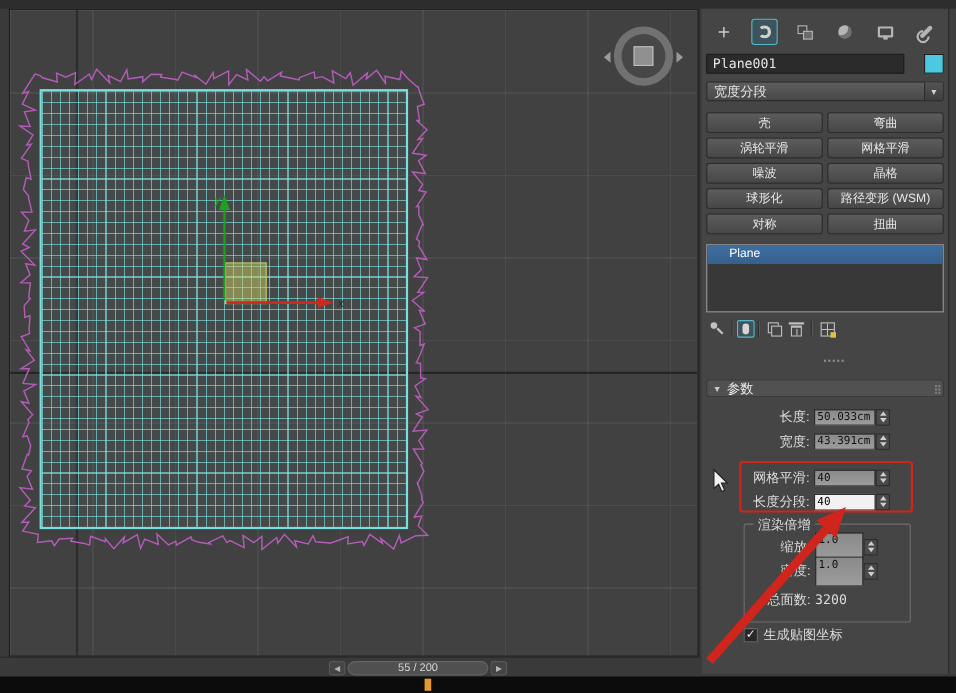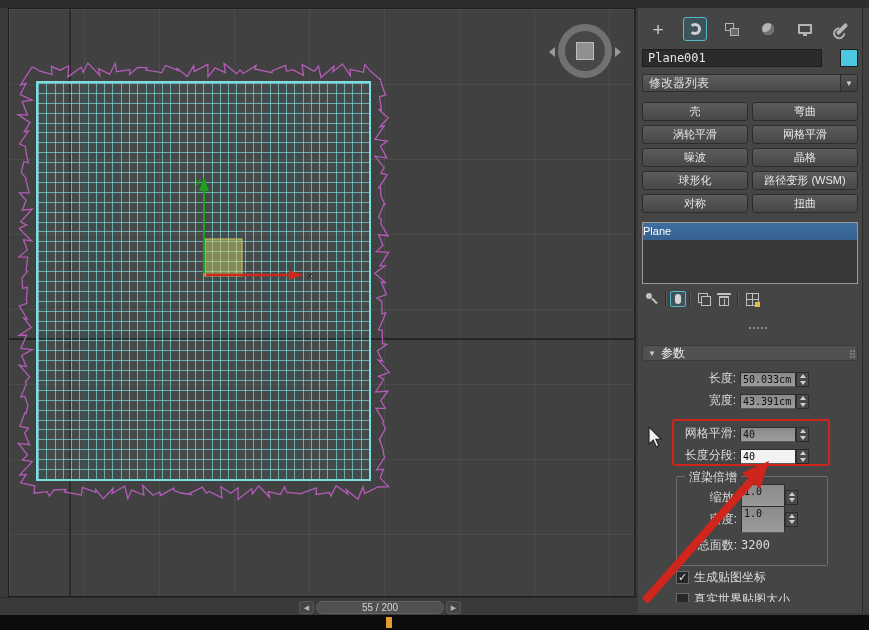--- a/index.html
+++ b/index.html
@@ -92,21 +92,21 @@
     border-left:1px solid #2e2e2e;color:#cfcfcf;font-size:8px;display:flex;align-items:center;justify-content:center;}
 
   .modgrid{position:absolute;left:4px;top:94px;width:216px;display:grid;
     grid-template-columns:106px 106px;grid-auto-rows:19px;gap:4px;}
   .modbtn{background:linear-gradient(#5c5c5c,#474747);border:1px solid #2c2c2c;border-radius:3px;
     color:#e8e8e8;font-size:11px;padding:0;overflow:hidden;white-space:nowrap;
     font-family:inherit;display:flex;align-items:center;justify-content:center;}
 
   .stack{position:absolute;left:4px;top:214px;width:216px;height:62px;background:#383838;
     border:1px solid #9a9a9a;}
-  .stack-row{height:17px;color:#fff;font-size:11px;line-height:17px;padding-left:0;}
+  .stack-row{height:17px;color:#fff;font-size:11px;line-height:17px;padding-left:20px;}
   .stack-row.selected{background:linear-gradient(var(--selected-stack-item,#3f6f9f),#35608f);}
 
   .stack-toolbar{position:absolute;left:4px;top:282px;width:216px;height:18px;display:flex;
     align-items:center;}
   .st-icon{width:20px;height:17px;display:flex;align-items:center;justify-content:center;position:relative;}
   .st-sep{width:2px;height:14px;background:#2f2f2f;border-right:1px solid #5a5a5a;margin:0 3px;}
   .ic-pin{position:relative;width:12px;height:12px;}
   .ic-pin::before{content:"";position:absolute;left:0;top:0;width:6px;height:6px;border-radius:50%;background:#c0c0c0;}
   .ic-pin::after{content:"";position:absolute;left:5px;top:7px;width:7px;height:2px;background:#c0c0c0;transform:rotate(45deg);}
   .st-active{width:16px;height:16px;border:1px solid var(--active-tab-teal,#58b7c9);background:#3e545c;border-radius:2px;
@@ -127,21 +127,21 @@
   .grip{width:2px;height:2px;background:#8a8a8a;
     box-shadow:4px 0 #8a8a8a,8px 0 #8a8a8a,12px 0 #8a8a8a,16px 0 #8a8a8a;}
 
   .rollout{position:absolute;left:4px;top:337px;width:216px;height:16px;background:#515151;
     border:1px solid #3a3a3a;border-radius:3px;display:flex;align-items:center;padding-left:5px;}
   .ro-arrow{font-size:8px;color:#c9c9c9;margin-right:5px;}
   .ro-title{font-size:12px;color:#ececec;}
   .ro-grip{position:absolute;right:5px;top:4px;width:2px;height:2px;background:#7c7c7c;
     box-shadow:3px 0 #7c7c7c,0 3px #7c7c7c,3px 3px #7c7c7c,0 6px #7c7c7c,3px 6px #7c7c7c;}
 
-  .prow{position:absolute;left:0;width:224px;height:16px;display:flex;align-items:flex-end;}
+  .prow{position:absolute;left:0;width:224px;height:16px;display:flex;align-items:center;}
   .plabel{width:102px;text-align:right;padding-right:4px;font-size:12px;color:#dcdcdc;white-space:nowrap;}
   .pfield{width:56px;height:15px;background:linear-gradient(#8a8a8a,#9c9c9c);border:1px solid #2e2e2e;
     border-bottom-color:#5a5a5a;color:#101010;font-family:"DejaVu Sans Mono",monospace;font-size:10px;
     line-height:13px;padding:0 2px;overflow:hidden;white-space:nowrap;}
   .pfield.selected{background:#f2f2f2;color:#000;}
   .spin{width:13px;height:15px;border:1px solid #2c2c2c;background:#4a4a4a;display:flex;flex-direction:column;}
   .spin i{flex:1;display:flex;align-items:center;justify-content:center;}
   .spin i.up::before{content:"";border-left:3px solid transparent;border-right:3px solid transparent;border-bottom:4px solid #cfcfcf;}
   .spin i.dn::before{content:"";border-left:3px solid transparent;border-right:3px solid transparent;border-top:4px solid #cfcfcf;}
 
@@ -222,21 +222,21 @@
             <span class="ic-wrench"></span>
           </div>
       </div>
 
       <div class="name-row">
         <div class="name-field">Plane001</div>
         <div class="color-swatch"></div>
       </div>
 
       <div class="modlist">
-        <span>修改器列表</span>
+        <span>宽度分段</span>
         <span class="dd-arrow">▼</span>
       </div>
 
       <div class="modgrid">
         <button class="modbtn">壳</button>
         <button class="modbtn">弯曲</button>
         <button class="modbtn">涡轮平滑</button>
         <button class="modbtn">网格平滑</button>
         <button class="modbtn">噪波</button>
         <button class="modbtn">晶格</button>
@@ -337,26 +337,20 @@
           <span class="gvalue">3200</span>
         </div>
       </div>
 
       <div class="cbrow" style="top:562px">
         <span class="cbox">
             <i>✓</i>
           </span>
         <span class="cblabel">生成贴图坐标</span>
       </div>
-      <div class="cbrow" style="top:584px">
-        <span class="cbox">
-            <i></i>
-          </span>
-        <span class="cblabel">真实世界贴图大小</span>
-      </div>
 
     </div>
   </div>
   <div class="scrollstrip"></div>
 
   <div class="bottombar">
     <div class="tick"></div>
   </div>
 
   <div class="red-box"></div>

